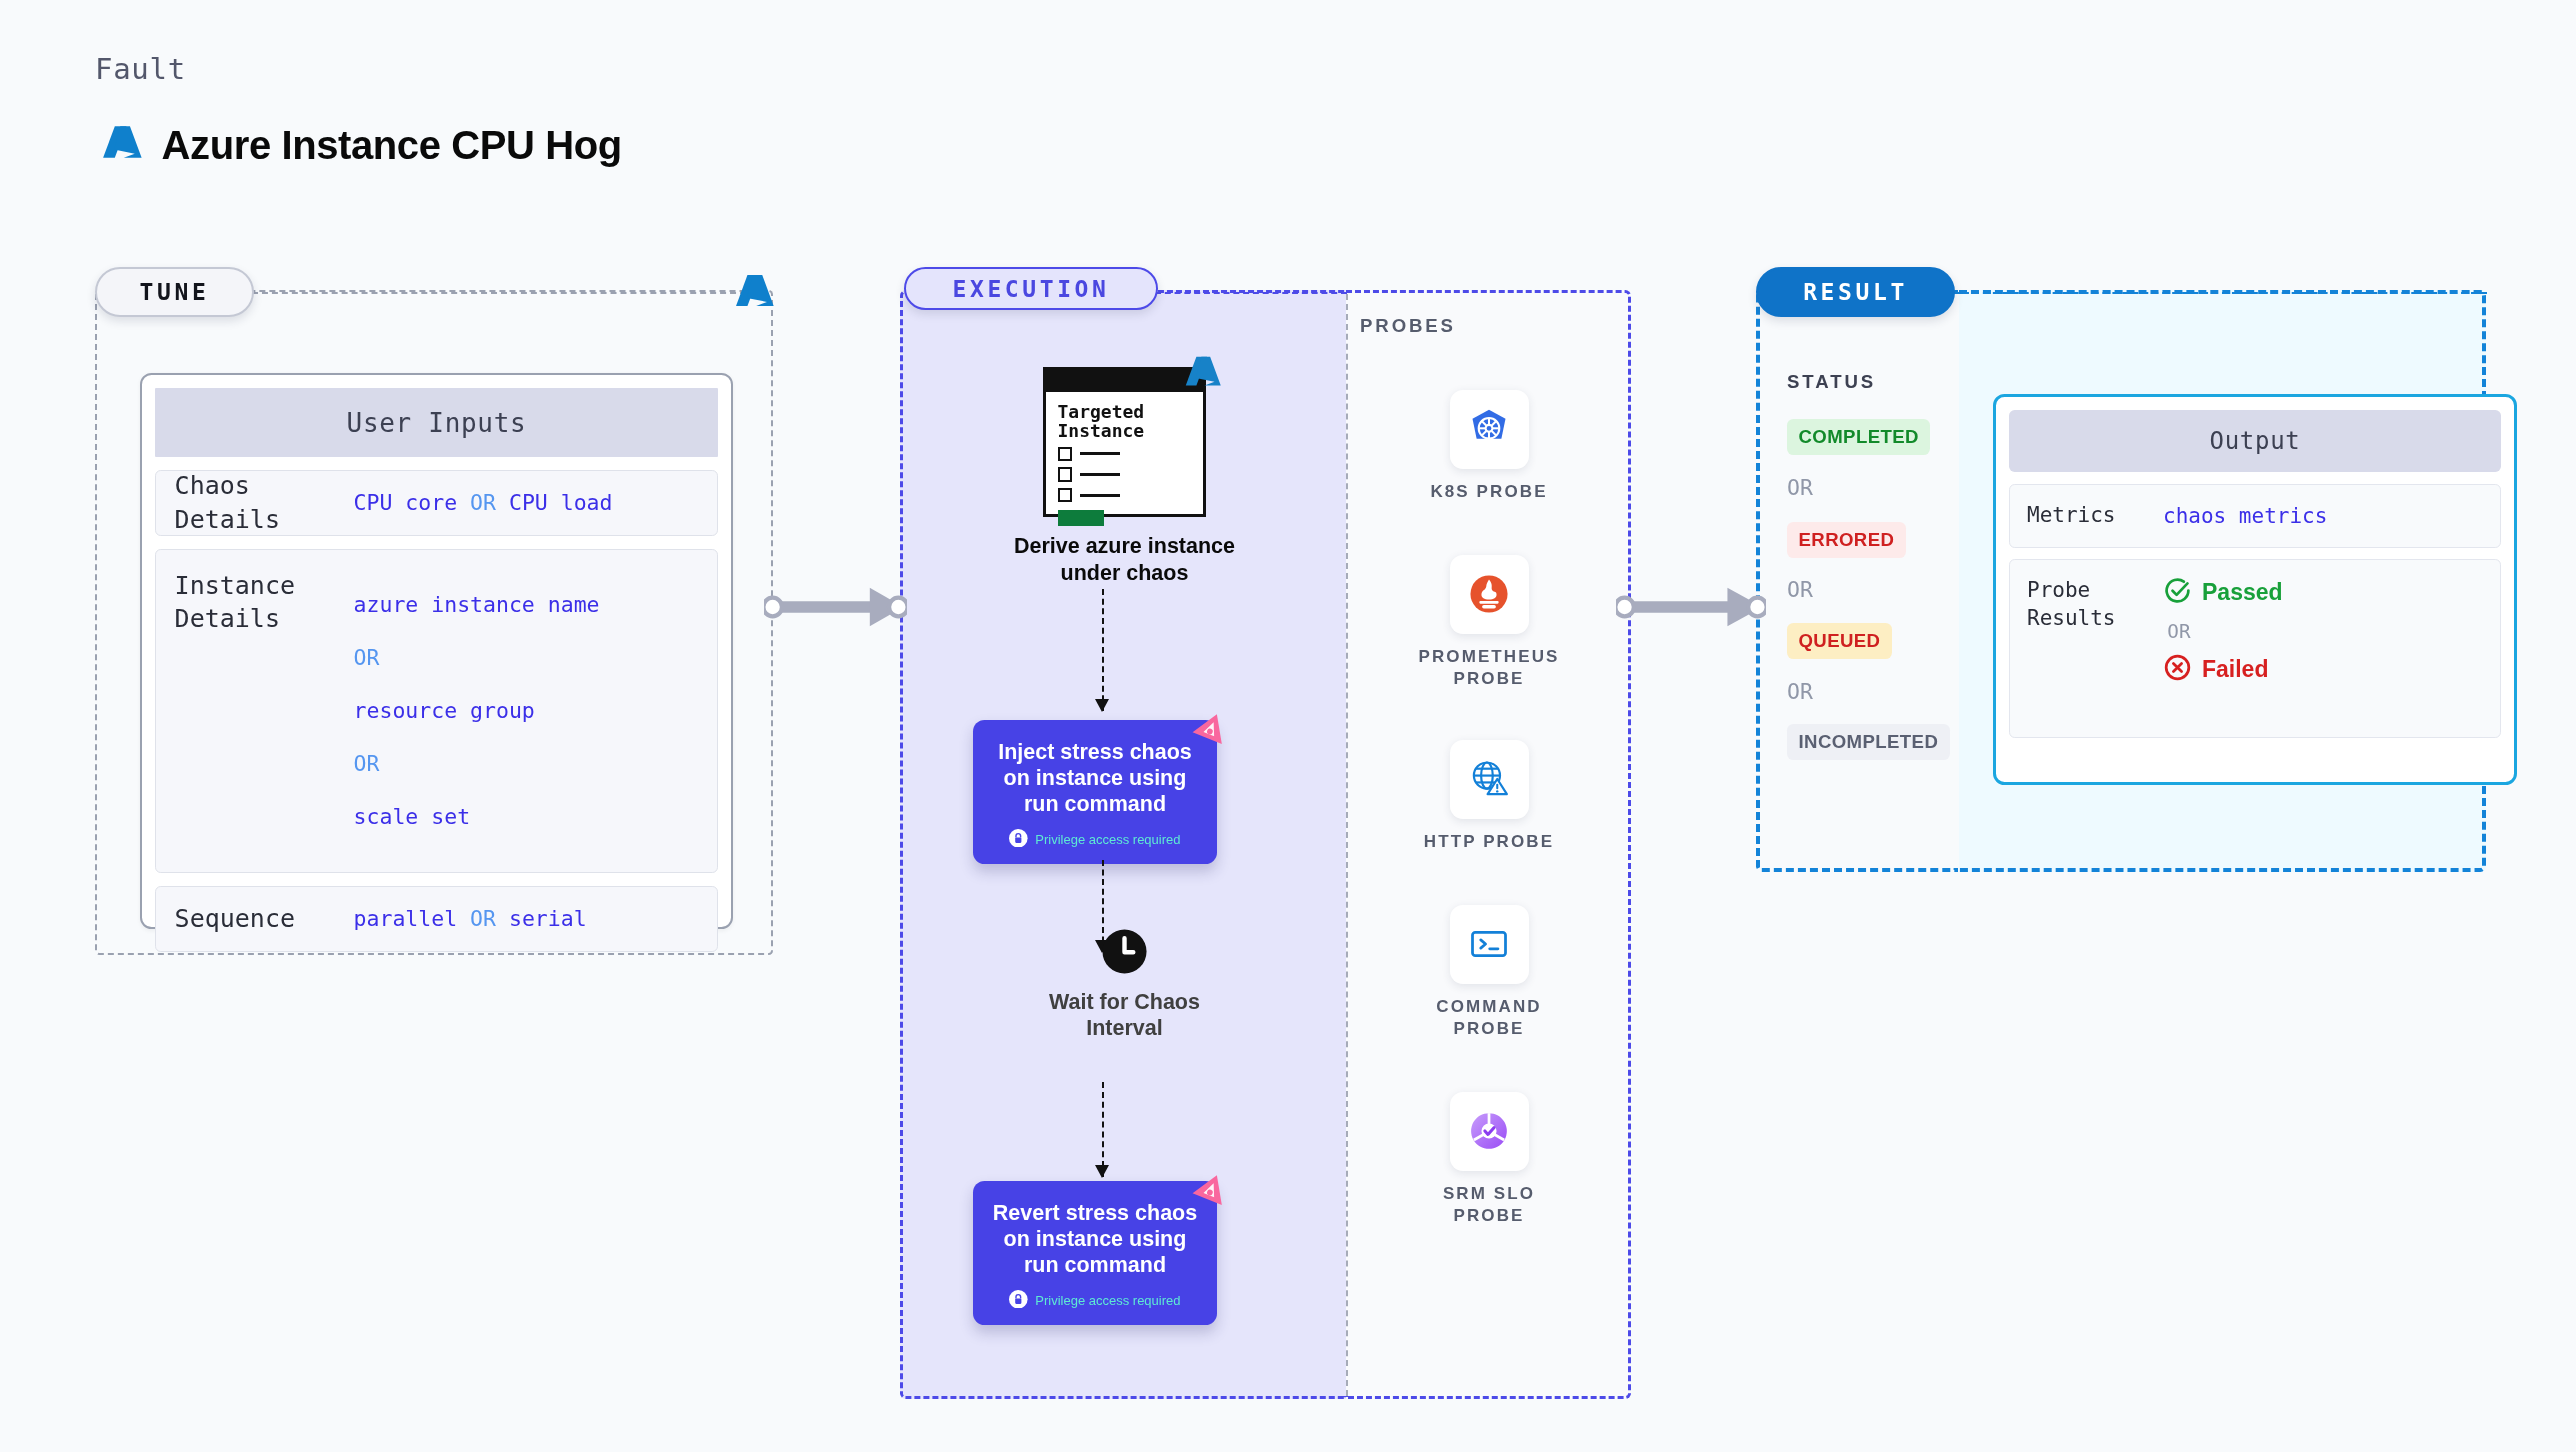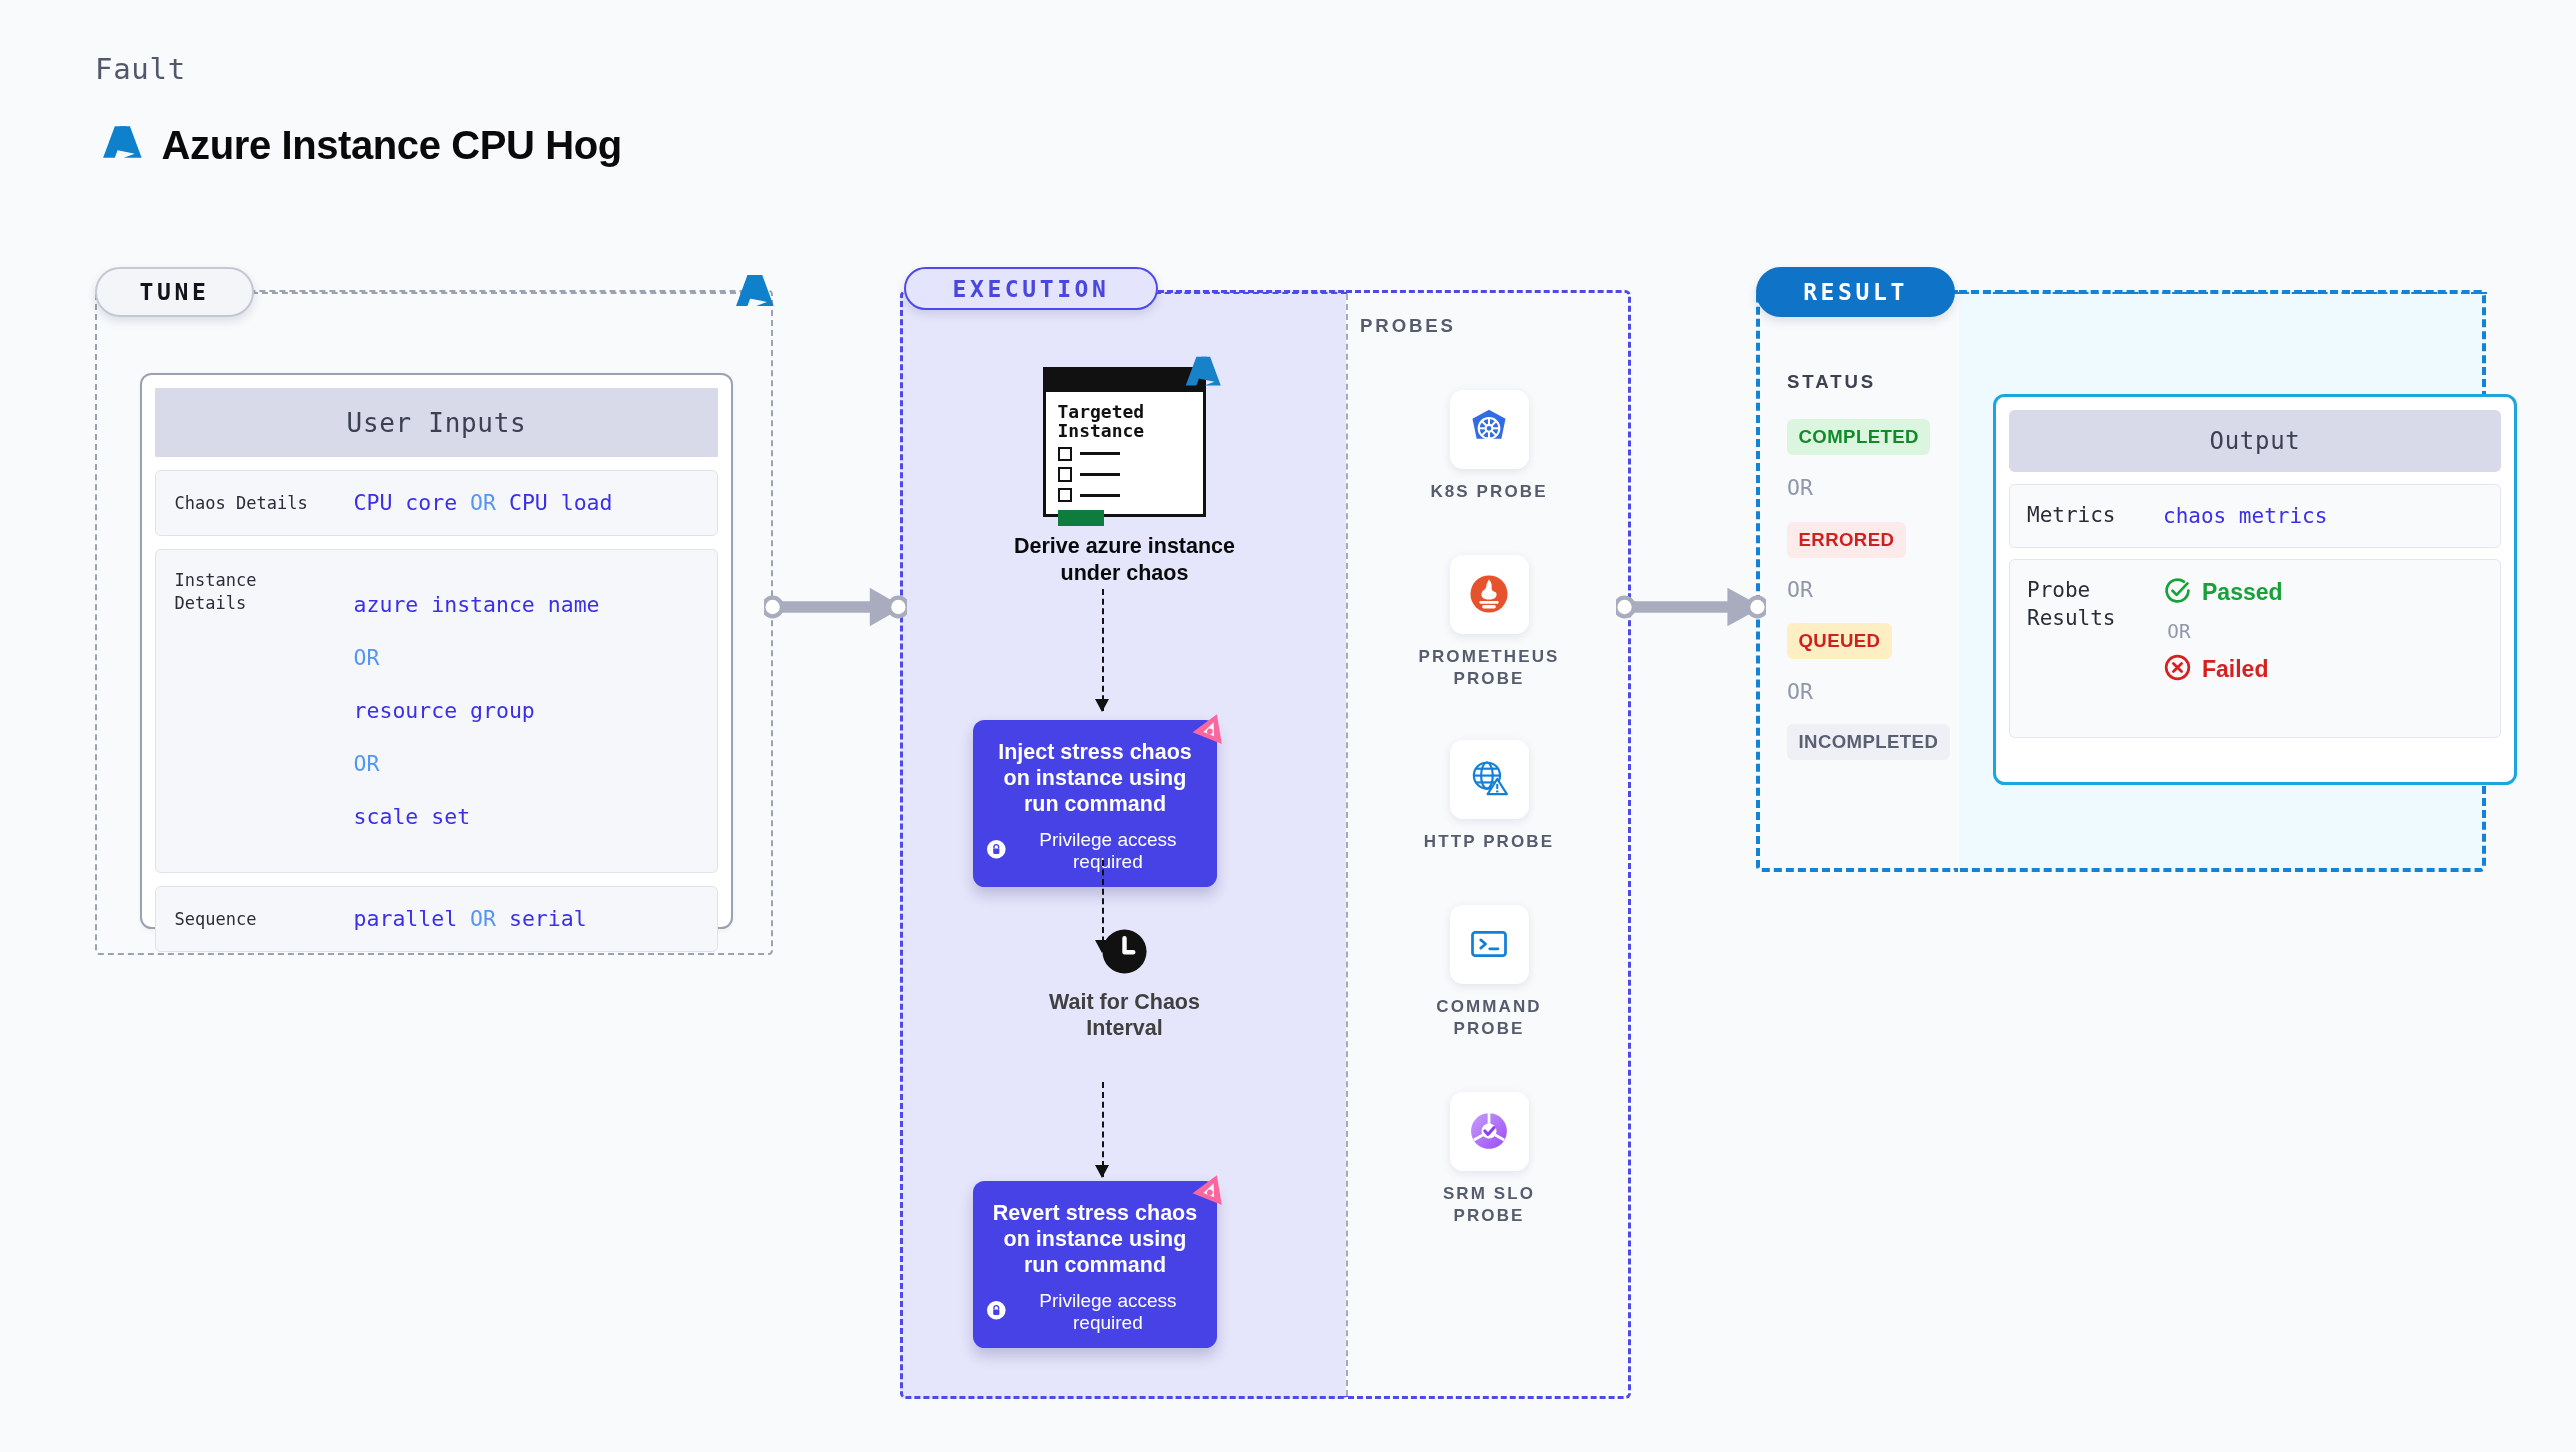--- a/index.html
+++ b/index.html
@@ -113,21 +113,21 @@
     font-family: "DejaVu Sans Mono", monospace;
     font-size: 26px; color: #3c4052; letter-spacing: 0.7px;
   }
   .row {
     margin-top: 13px; background: #f6f7fb;
     border: 1.4px solid #dfe2ea; border-radius: 5.7px;
     display: flex; padding: 18.6px 18.6px;
     font-family: "DejaVu Sans Mono", monospace;
   }
   .row-label {
-    width: 179px; flex: none; font-size: 17px; color: #2a2d38;
+    width: 179px; flex: none; font-size: 25px; color: #2a2d38;
     line-height: 1.35; white-space: pre-line;
   }
   .row-values { flex: 1; font-size: 21.5px; line-height: 1.35; }
   .val { color: #3b2fe8; }
   .orx { color: #5596f0; }
   .row-values .stack-line { margin-bottom: 24px; }
   .row-values .stack-line:last-child { margin-bottom: 0; }
   .row-chaos { height: 66px; align-items: center; padding-top: 0; padding-bottom: 0; }
   .row-instance { height: 324px; }
   .row-sequence { height: 66px; align-items: center; padding-top: 0; padding-bottom: 0; }
@@ -179,21 +179,21 @@
     padding: 18.6px 14.3px 14.3px 14.3px; text-align: center;
     box-shadow: 0 7.2px 14.3px rgba(40,40,110,.22);
   }
   .chaos-card .ctext {
     color: #ffffff; font-size: 21.5px; font-weight: bold; line-height: 1.22;
   }
   .priv {
     display: flex; align-items: center; justify-content: center;
     gap: 7.2px; margin-top: 11.5px;
   }
-  .priv-txt { color: #ffffff; font-size: 19px; }
+  .priv-txt { color: #5eead4; font-size: 13px; }
   .corner-badge { position: absolute; right: -15.8px; top: -14.3px; }
 
   .clock-wrap {
     position: absolute; left: 974px; top: 928px;
     width: 301px; text-align: center;
   }
   .clock-label {
     margin-top: 11.5px; font-size: 21.5px; font-weight: bold;
     color: #404040; line-height: 1.25;
   }

